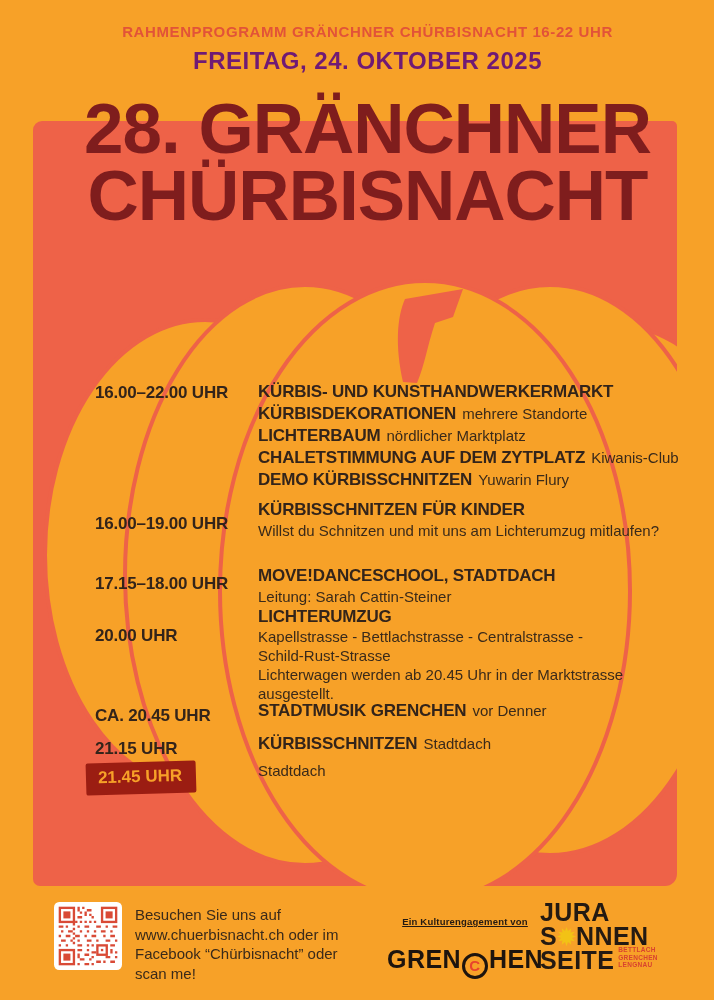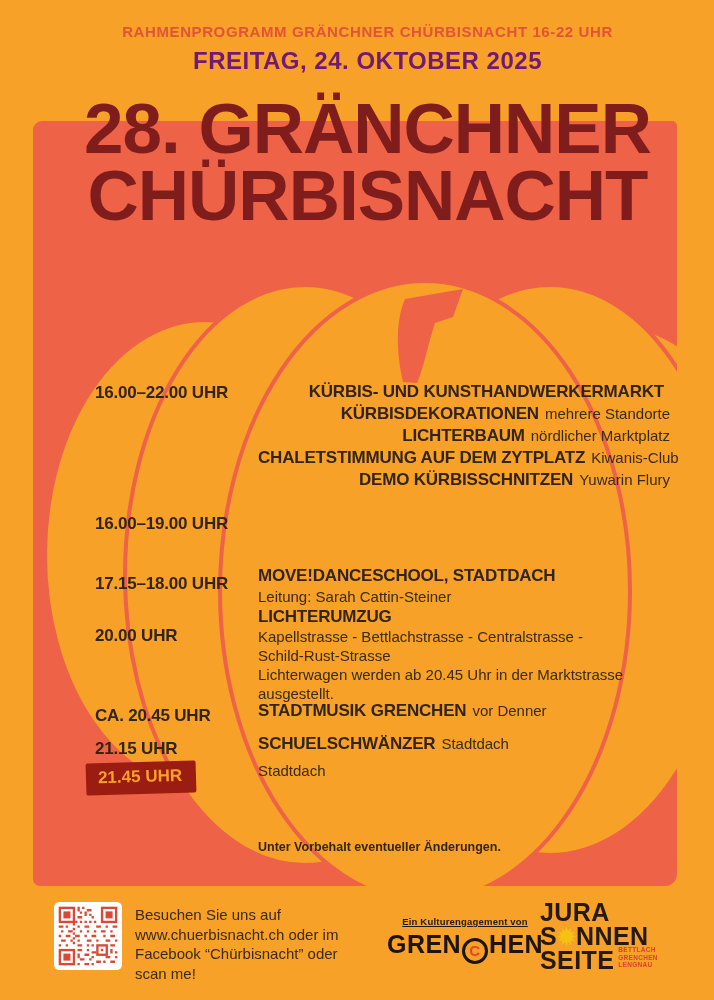--- a/index.html
+++ b/index.html
@@ -21,33 +21,33 @@
     background:#EE6248;border-radius:9px 5px 12px 7px;overflow:hidden;z-index:1;}
   .panel svg{position:absolute;left:0;top:0;}
   
   .time{position:absolute;left:95px;z-index:4;font-size:17px;font-weight:800;
     letter-spacing:-.2px;white-space:nowrap;}
   .badge{position:absolute;left:86px;top:762px;z-index:4;background:#9B1D12;
     padding:5px 14px 7px 12px;transform:rotate(-1.7deg);border-radius:2px;}
   .badge span{font-size:17px;font-weight:800;color:#F7A128;white-space:nowrap;}
   .content{position:absolute;left:258px;width:412px;z-index:4;}
   .ln{line-height:21px;white-space:nowrap;}
-  .r0 .ln{line-height:22px;text-align:right;}
+  .r0 .ln{line-height:22px;}
   .st{font-size:17px;font-weight:800;color:#33241A;margin-right:6px;letter-spacing:-.2px;}
   .st:empty{margin-right:0;}
   .nm{font-size:15px;font-weight:500;color:#3A2A1A;}
   .note{position:absolute;left:258px;top:840px;z-index:4;
     font-size:12.5px;font-weight:700;color:#33241A;}
   
   .qr{position:absolute;left:54px;top:902px;width:68px;height:68px;}
   .visit{position:absolute;left:135px;top:905px;font-size:15px;line-height:19.5px;
     font-weight:500;color:#3A2A1A;}
   .kultur{position:absolute;left:380px;top:916px;width:170px;text-align:center;}
   .kultur-small{font-size:9.5px;font-weight:700;color:#241A12;letter-spacing:.2px;text-decoration:underline;}
-  .grenchen-row{margin-top:3px;font-size:25px;font-weight:800;color:#1D140E;
+  .grenchen-row{margin-top:18px;font-size:25px;font-weight:800;color:#1D140E;
     letter-spacing:.4px;white-space:nowrap;}
   .c-ring{display:inline-flex;align-items:center;justify-content:center;
     width:20px;height:20px;border:3px solid #1D140E;border-radius:50%;
     margin:0 1px;transform:translateY(3px);}
   .c-ring b{font-size:15px;font-weight:800;color:#E8432D;line-height:1;}
   .jura{position:absolute;left:540px;top:901px;font-size:25px;line-height:23px;
     font-weight:800;letter-spacing:.4px;color:#241A12;white-space:nowrap;}
   .sun{display:inline-block;transform:translateY(2px);margin:0 -1px;}
   .jura-sub{display:inline-block;font-size:6.5px;line-height:7.5px;font-weight:700;
     color:#D8432F;letter-spacing:.3px;margin-left:4px;transform:translateY(-2px);
@@ -89,47 +89,50 @@
   </div>
 
   <div class="content r0" style="top:381px">
     <div class="ln"><span class="st">KÜRBIS- UND KUNSTHANDWERKERMARKT</span><span class="nm"></span></div>
     <div class="ln"><span class="st">KÜRBISDEKORATIONEN</span><span class="nm">mehrere Standorte</span></div>
     <div class="ln"><span class="st">LICHTERBAUM</span><span class="nm">nördlicher Marktplatz</span></div>
     <div class="ln"><span class="st">CHALETSTIMMUNG AUF DEM ZYTPLATZ</span><span class="nm">Kiwanis-Club</span></div>
     <div class="ln"><span class="st">DEMO KÜRBISSCHNITZEN</span><span class="nm">Yuwarin Flury</span></div>
   </div>
 
+  <div class="content" style="top:499px">
+    <div class="ln"><span class="st">KÜRBISSCHNITZEN FÜR KINDER</span><span class="nm"></span></div>
+    <div class="ln"><span class="st"></span><span class="nm">Willst du Schnitzen und mit uns am Lichterumzug mitlaufen?</span></div>
+  </div>
 
   <div class="content" style="top:565px">
     <div class="ln"><span class="st">MOVE!DANCESCHOOL, STADTDACH</span><span class="nm"></span></div>
     <div class="ln"><span class="st"></span><span class="nm">Leitung: Sarah Cattin-Steiner</span></div>
   </div>
 
   <div class="content" style="top:606px">
     <div class="ln"><span class="st">LICHTERUMZUG</span><span class="nm"></span></div>
     <div class="ln" style="line-height:19px"><span class="st"></span><span class="nm">Kapellstrasse - Bettlachstrasse - Centralstrasse -</span></div>
     <div class="ln" style="line-height:19px"><span class="st"></span><span class="nm">Schild-Rust-Strasse</span></div>
     <div class="ln" style="line-height:19px"><span class="st"></span><span class="nm">Lichterwagen werden ab 20.45 Uhr in der Marktstrasse</span></div>
     <div class="ln" style="line-height:19px"><span class="st"></span><span class="nm">ausgestellt.</span></div>
   </div>
 
   <div class="content" style="top:700px">
     <div class="ln"><span class="st">STADTMUSIK GRENCHEN</span><span class="nm">vor Denner</span></div>
   </div>
 
   <div class="content" style="top:733px">
-    <div class="ln"><span class="st">SCHUELSCHWÄNZER</span><span class="nm">Stadtdach</span></div>
+    <div class="ln"><span class="st">KÜRBISSCHNITZEN</span><span class="nm">Stadtdach</span></div>
   </div>
 
   <div class="content" style="top:760px">
     <div class="ln"><span class="st"></span><span class="nm">Stadtdach</span></div>
   </div>
 
-  <div class="note">Unter Vorbehalt eventueller Änderungen.</div>
 
   <svg class="qr" viewBox="0 0 29 29">
     <rect x="0" y="0" width="29" height="29" rx="2.2" fill="#FFFFFF"></rect>
     <g fill="#D94A36">
       <rect x="2" y="2" width="7" height="7"></rect>
         <rect x="20" y="2" width="7" height="7"></rect>
         <rect x="2" y="20" width="7" height="7"></rect>
       <rect x="3" y="3" width="5" height="5" fill="#FFFFFF"></rect>
         <rect x="21" y="3" width="5" height="5" fill="#FFFFFF"></rect>
         <rect x="3" y="21" width="5" height="5" fill="#FFFFFF"></rect>

